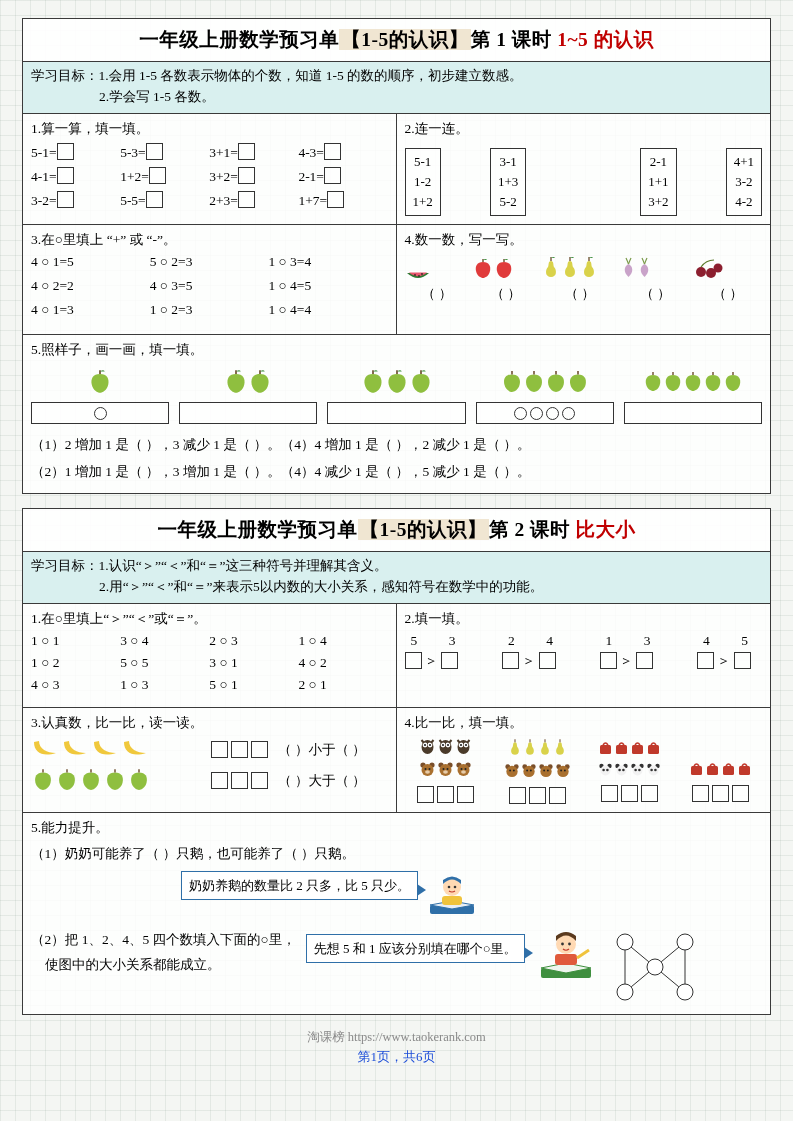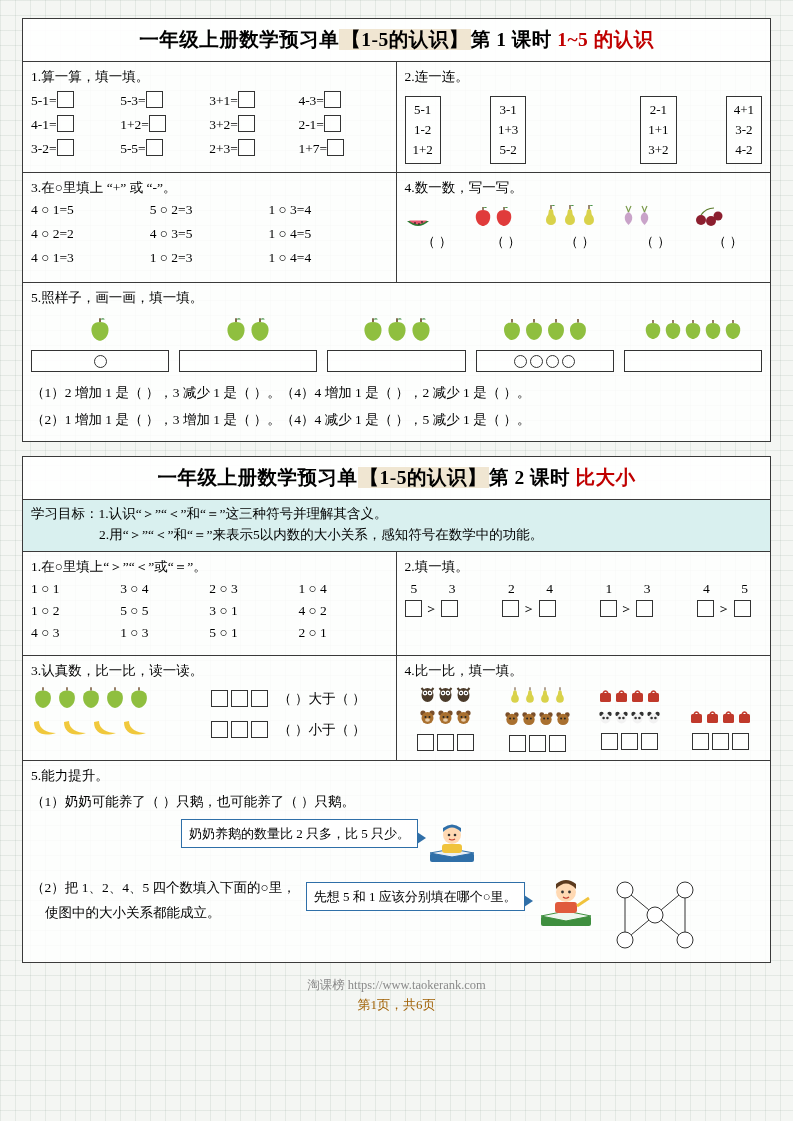--- a/index.html
+++ b/index.html
@@ -138,36 +138,40 @@
   }
   .bubble:after {
     content: ""; position: absolute; right: -9px; top: 12px;
     border-left: 9px solid #2f6fa8; border-top: 6px solid transparent; border-bottom: 6px solid transparent;
   }
   .bubble-row { display: flex; align-items: flex-start; gap: 4px; }
 
   .net { width: 96px; height: 78px; }
 
   .footer-wm { text-align: center; font-size: 12.5px; color: #8a8a8a; margin-top: 2px; }
-  .footer-pg { text-align: center; font-size: 13px; color: #a16207; margin-top: 2px; }
+  .footer-pg { text-align: center; font-size: 13px; color: #1d4ed8; margin-top: 2px; }
   .ind { padding-left: 14px; }
 </style>
 </head>
 <body>
 
 <div class="paper-bg"></div>
 
 <div class="page">
 
   <div class="sheet">
 
     <div class="title-bar">
       <span>一年级上册数学预习单</span><span class="hl">【1-5的认识】</span><span>第 1 课时 </span><span class="red">1~5 的认识</span>
     </div>
 
+    <div class="goal">
+      <span>学习目标：</span><span>1.会用 1-5 各数表示物体的个数，知道 1-5 的数的顺序，初步建立数感。</span>
+      <span class="l2">2.学会写 1-5 各数。</span>
+    </div>
 
     <div class="row">
       <div class="cell left">
         <div class="qh">1.算一算，填一填。</div>
         <div class="arith">
           <div class="ar-row">
             <div class="ar-item"><span>5-1=</span><span class="bx"></span></div>
             <div class="ar-item"><span>5-3=</span><span class="bx"></span></div>
             <div class="ar-item"><span>3+1=</span><span class="bx"></span></div>
             <div class="ar-item"><span>4-3=</span><span class="bx"></span></div>
@@ -502,70 +506,70 @@
         </div>
       </div>
     </div>
 
     <div class="row">
       <div class="cell left">
         <div class="qh">3.认真数，比一比，读一读。</div>
 
         <div class="q3row">
           <div class="q3icons">
-            <span><svg width="24" height="24" viewBox="0 0 20 22">
-                  <path d="M10 5 C4 5 2 9 3 14 C4 19 8 21 10 21 C12 21 16 19 17 14 C18 9 16 5 10 5 Z" fill="#8fbf3f"></path>
-                  <path d="M10 5 L10 2" stroke="#6b4a2a" stroke-width="1.3"></path>
-                </svg></span>
-            <span><svg width="24" height="24" viewBox="0 0 20 22">
-                  <path d="M10 5 C4 5 2 9 3 14 C4 19 8 21 10 21 C12 21 16 19 17 14 C18 9 16 5 10 5 Z" fill="#8fbf3f"></path>
-                  <path d="M10 5 L10 2" stroke="#6b4a2a" stroke-width="1.3"></path>
-                </svg></span>
-            <span><svg width="24" height="24" viewBox="0 0 20 22">
-                  <path d="M10 5 C4 5 2 9 3 14 C4 19 8 21 10 21 C12 21 16 19 17 14 C18 9 16 5 10 5 Z" fill="#8fbf3f"></path>
-                  <path d="M10 5 L10 2" stroke="#6b4a2a" stroke-width="1.3"></path>
-                </svg></span>
-            <span><svg width="24" height="24" viewBox="0 0 20 22">
-                  <path d="M10 5 C4 5 2 9 3 14 C4 19 8 21 10 21 C12 21 16 19 17 14 C18 9 16 5 10 5 Z" fill="#8fbf3f"></path>
-                  <path d="M10 5 L10 2" stroke="#6b4a2a" stroke-width="1.3"></path>
-                </svg></span>
-            <span><svg width="24" height="24" viewBox="0 0 20 22">
-                  <path d="M10 5 C4 5 2 9 3 14 C4 19 8 21 10 21 C12 21 16 19 17 14 C18 9 16 5 10 5 Z" fill="#8fbf3f"></path>
-                  <path d="M10 5 L10 2" stroke="#6b4a2a" stroke-width="1.3"></path>
+            <span><svg width="30" height="22" viewBox="0 0 30 22">
+                  <path d="M3 5 C3 16 12 20 25 16 C16 16 8 12 8 4 Z" fill="#f0c83c"></path>
+                </svg></span>
+            <span><svg width="30" height="22" viewBox="0 0 30 22">
+                  <path d="M3 5 C3 16 12 20 25 16 C16 16 8 12 8 4 Z" fill="#f0c83c"></path>
+                </svg></span>
+            <span><svg width="30" height="22" viewBox="0 0 30 22">
+                  <path d="M3 5 C3 16 12 20 25 16 C16 16 8 12 8 4 Z" fill="#f0c83c"></path>
+                </svg></span>
+            <span><svg width="30" height="22" viewBox="0 0 30 22">
+                  <path d="M3 5 C3 16 12 20 25 16 C16 16 8 12 8 4 Z" fill="#f0c83c"></path>
                 </svg></span>
           </div>
           <div class="q3boxes">
             <span class="bx"></span>
             <span class="bx"></span>
             <span class="bx"></span>
           </div>
-          <div class="q3tail">（   ）大于（   ）</div>
+          <div class="q3tail">（   ）小于（   ）</div>
         </div>
 
         <div class="q3row">
           <div class="q3icons">
-            <span><svg width="30" height="22" viewBox="0 0 30 22">
-                  <path d="M3 5 C3 16 12 20 25 16 C16 16 8 12 8 4 Z" fill="#f0c83c"></path>
-                </svg></span>
-            <span><svg width="30" height="22" viewBox="0 0 30 22">
-                  <path d="M3 5 C3 16 12 20 25 16 C16 16 8 12 8 4 Z" fill="#f0c83c"></path>
-                </svg></span>
-            <span><svg width="30" height="22" viewBox="0 0 30 22">
-                  <path d="M3 5 C3 16 12 20 25 16 C16 16 8 12 8 4 Z" fill="#f0c83c"></path>
-                </svg></span>
-            <span><svg width="30" height="22" viewBox="0 0 30 22">
-                  <path d="M3 5 C3 16 12 20 25 16 C16 16 8 12 8 4 Z" fill="#f0c83c"></path>
+            <span><svg width="24" height="24" viewBox="0 0 20 22">
+                  <path d="M10 5 C4 5 2 9 3 14 C4 19 8 21 10 21 C12 21 16 19 17 14 C18 9 16 5 10 5 Z" fill="#8fbf3f"></path>
+                  <path d="M10 5 L10 2" stroke="#6b4a2a" stroke-width="1.3"></path>
+                </svg></span>
+            <span><svg width="24" height="24" viewBox="0 0 20 22">
+                  <path d="M10 5 C4 5 2 9 3 14 C4 19 8 21 10 21 C12 21 16 19 17 14 C18 9 16 5 10 5 Z" fill="#8fbf3f"></path>
+                  <path d="M10 5 L10 2" stroke="#6b4a2a" stroke-width="1.3"></path>
+                </svg></span>
+            <span><svg width="24" height="24" viewBox="0 0 20 22">
+                  <path d="M10 5 C4 5 2 9 3 14 C4 19 8 21 10 21 C12 21 16 19 17 14 C18 9 16 5 10 5 Z" fill="#8fbf3f"></path>
+                  <path d="M10 5 L10 2" stroke="#6b4a2a" stroke-width="1.3"></path>
+                </svg></span>
+            <span><svg width="24" height="24" viewBox="0 0 20 22">
+                  <path d="M10 5 C4 5 2 9 3 14 C4 19 8 21 10 21 C12 21 16 19 17 14 C18 9 16 5 10 5 Z" fill="#8fbf3f"></path>
+                  <path d="M10 5 L10 2" stroke="#6b4a2a" stroke-width="1.3"></path>
+                </svg></span>
+            <span><svg width="24" height="24" viewBox="0 0 20 22">
+                  <path d="M10 5 C4 5 2 9 3 14 C4 19 8 21 10 21 C12 21 16 19 17 14 C18 9 16 5 10 5 Z" fill="#8fbf3f"></path>
+                  <path d="M10 5 L10 2" stroke="#6b4a2a" stroke-width="1.3"></path>
                 </svg></span>
           </div>
           <div class="q3boxes">
             <span class="bx"></span>
             <span class="bx"></span>
             <span class="bx"></span>
           </div>
-          <div class="q3tail">（   ）小于（   ）</div>
+          <div class="q3tail">（   ）大于（   ）</div>
         </div>
       </div>
 
       <div class="cell right">
         <div class="qh">4.比一比，填一填。</div>
         <div class="q4grid">
 
           <div class="q4col">
             <div class="q4icons">
               <div class="q4iconrow">

